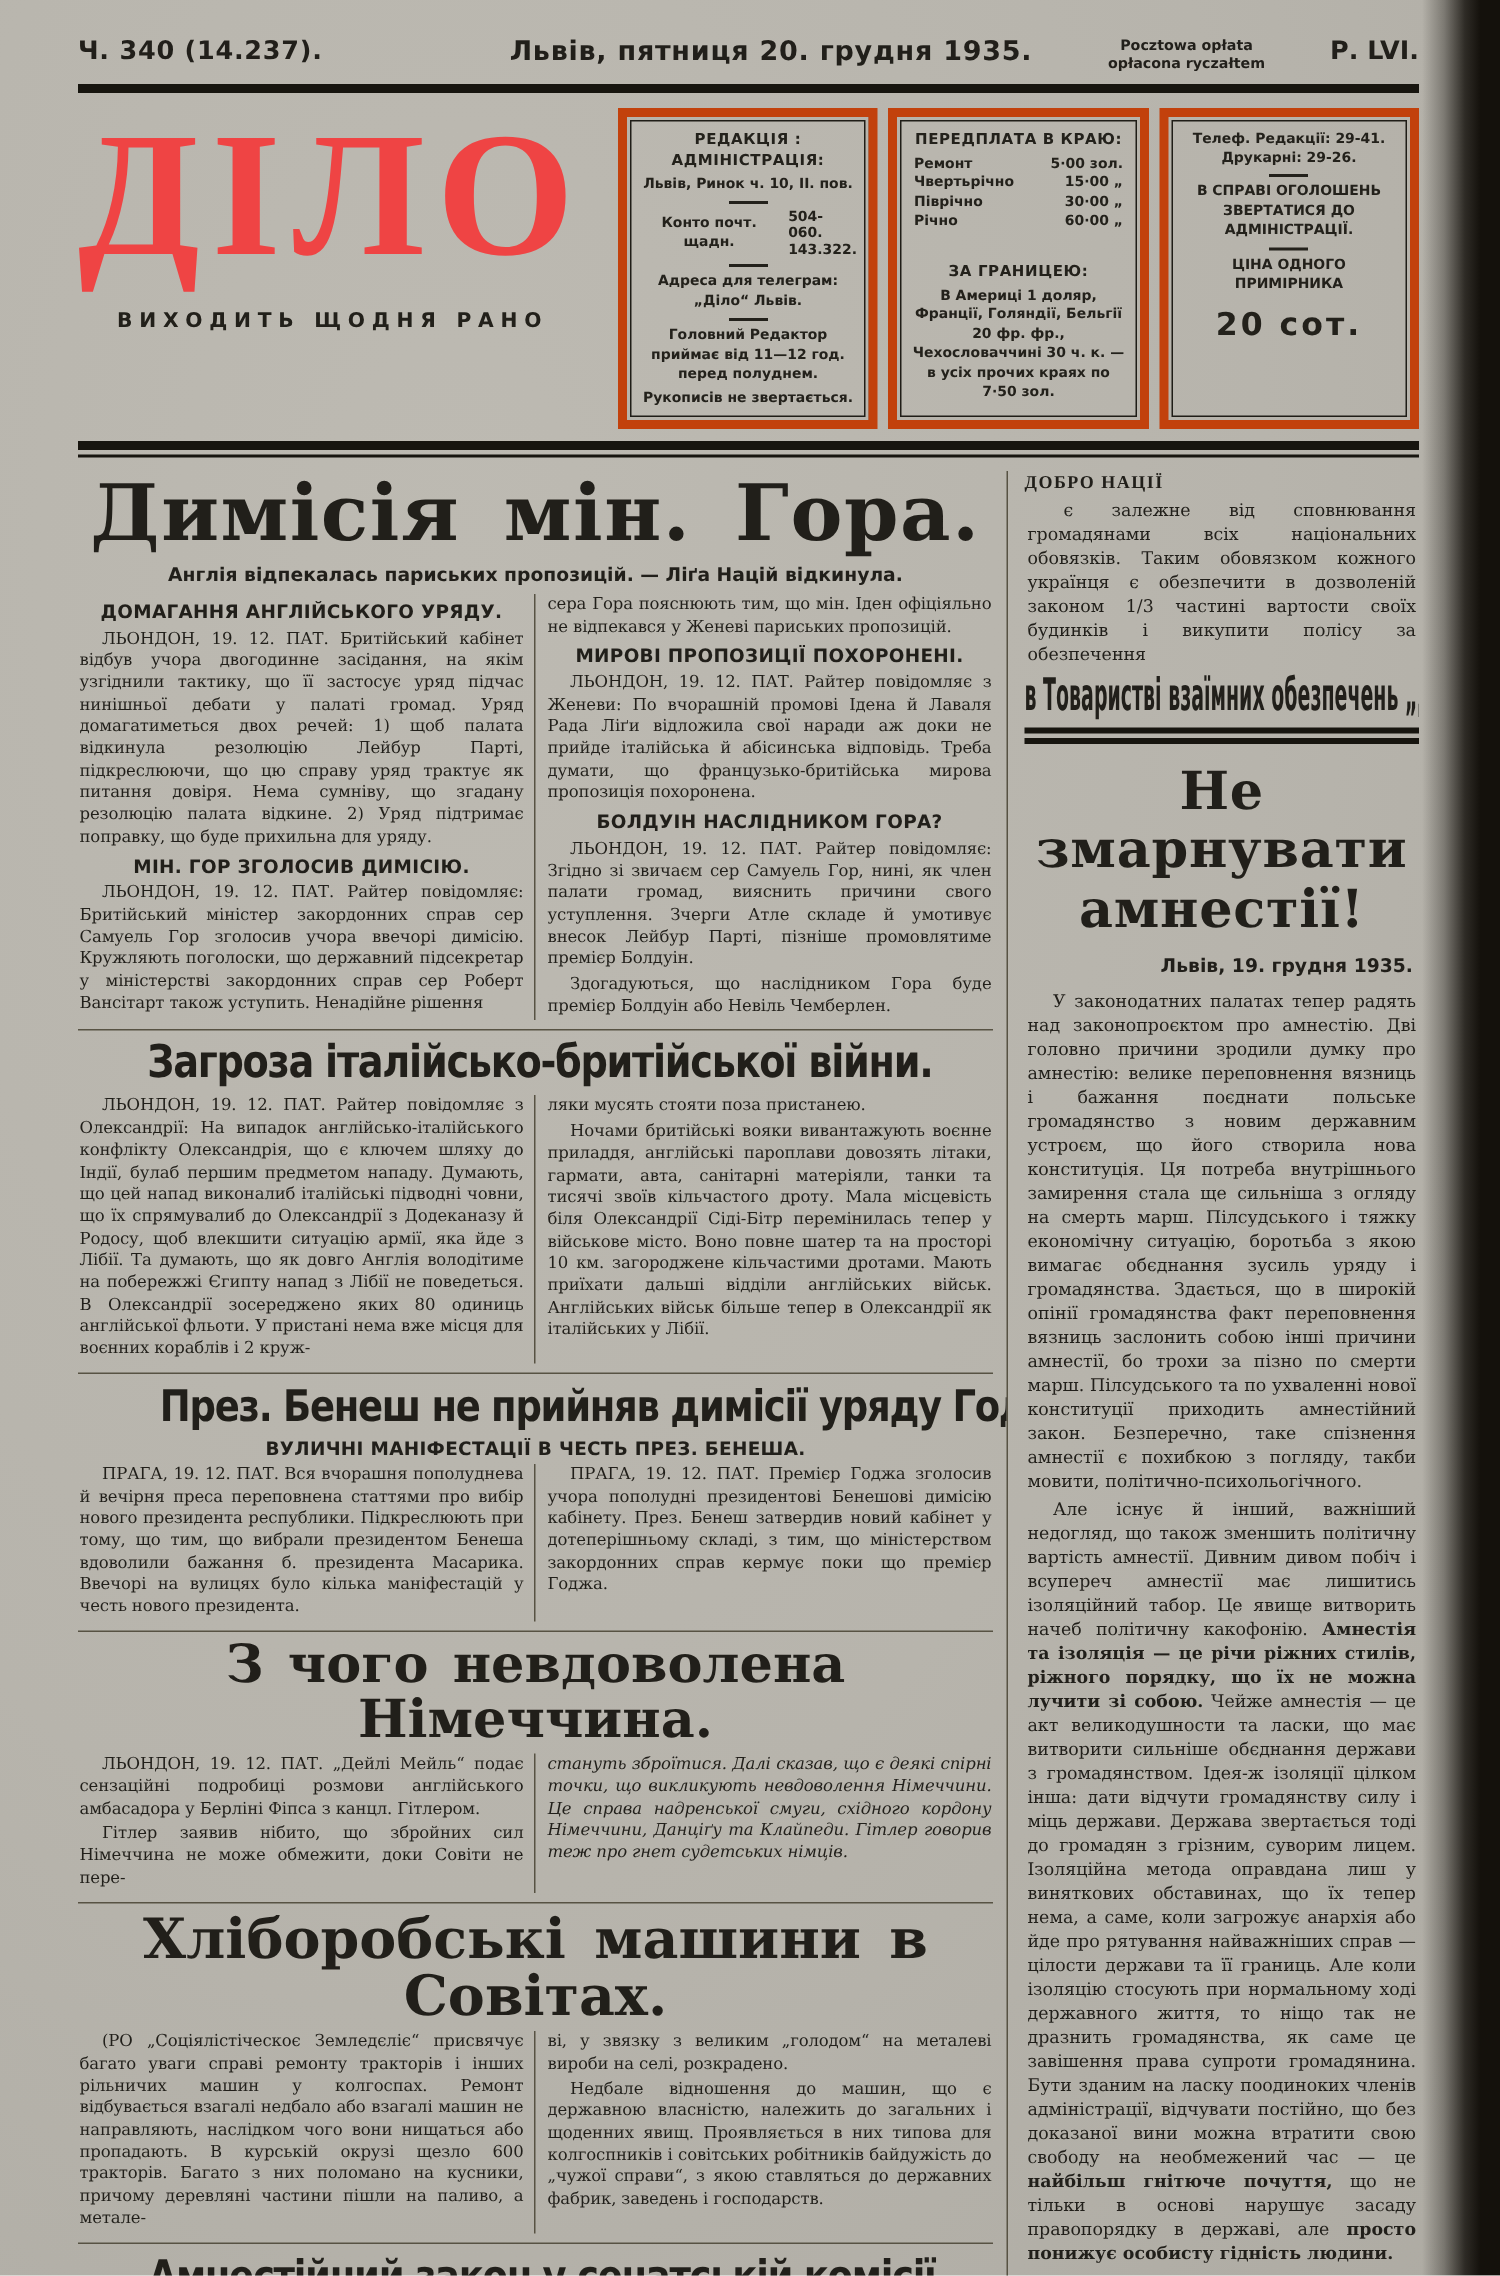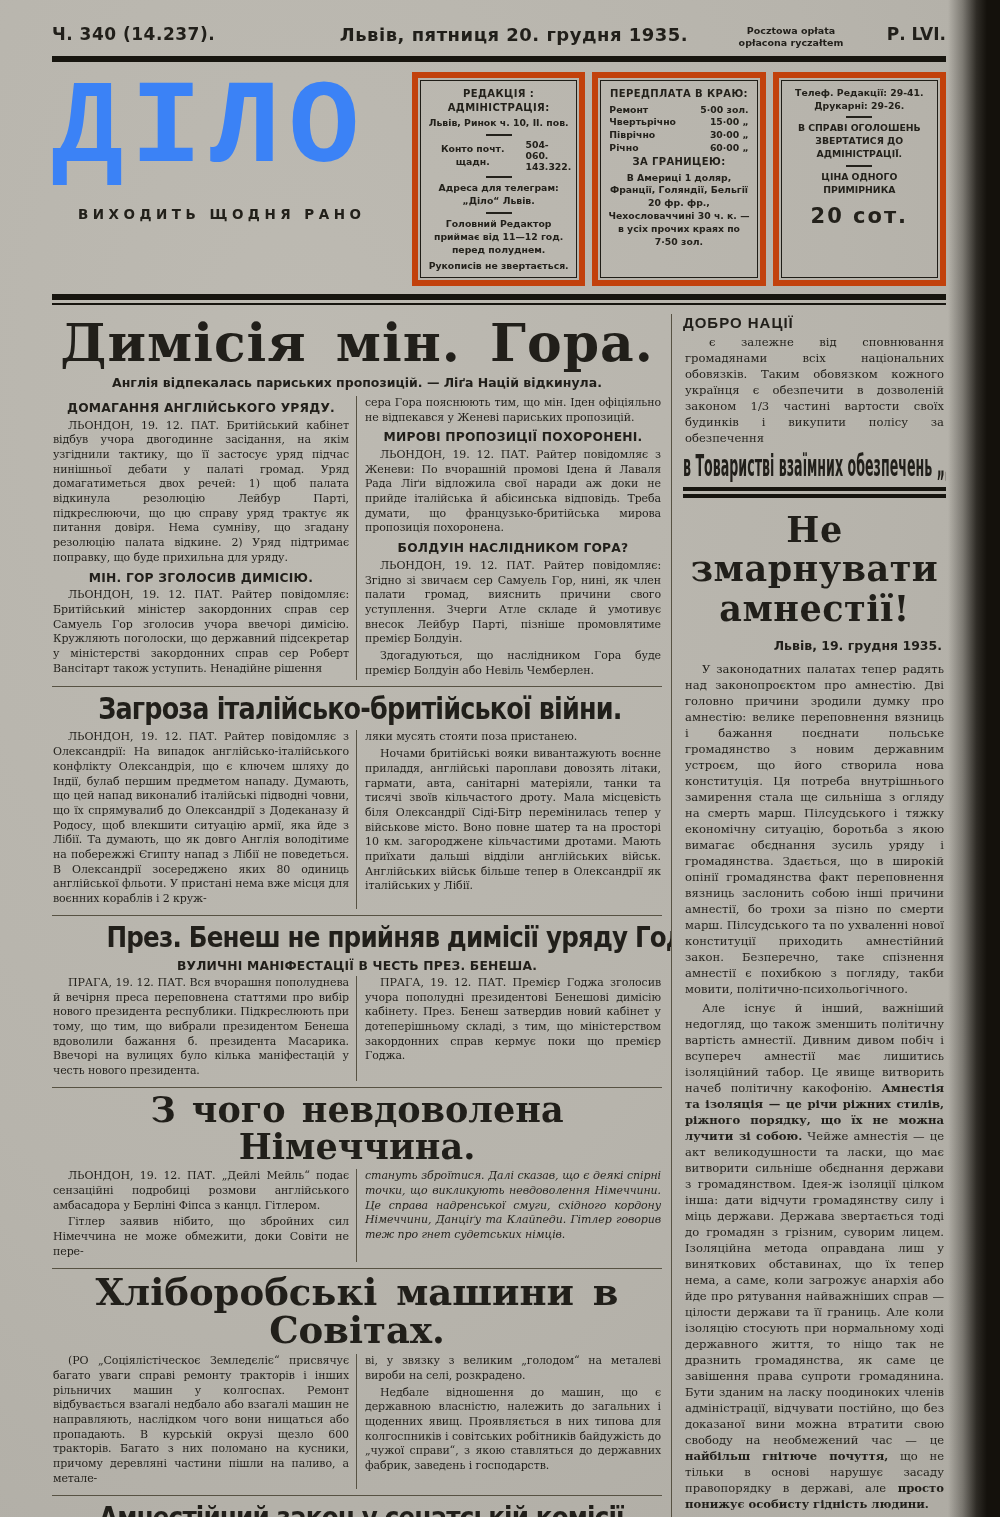--- a/index.html
+++ b/index.html
@@ -20,21 +20,21 @@
   .top-row{display:flex;align-items:flex-start;font-family:"DejaVu Sans","Liberation Sans",sans-serif;font-weight:bold;margin-top:8px;}
   .issue{font-size:17px;letter-spacing:.5px;width:250px;}
   .dateline-top{flex:1;text-align:center;font-size:18px;letter-spacing:.5px;}
   .postal{width:130px;font-size:9.5px;font-weight:bold;line-height:1.25;text-align:center;margin-top:1px;}
   .volume{width:90px;text-align:right;font-size:17px;}
   .rule-heavy{height:6px;background:#17150f;margin-top:7px;}
 
   
   .masthead{display:flex;margin-top:8px;}
   .brand{width:360px;flex:none;}
-  .brand-title{font-family:Liberation Mono, monospace;font-weight:bold;font-size:118px;line-height:1.02;letter-spacing:8px;color:#3b82f6;}
+  .brand-title{font-family:Liberation Serif, serif;font-weight:bold;font-size:118px;line-height:1.02;letter-spacing:8px;color:#ef4444;}
   .brand-tagline{font-family:"DejaVu Sans","Liberation Sans",sans-serif;font-weight:bold;font-size:13.5px;letter-spacing:4.5px;margin:16px 0 0 26px;color:#22201a;}
   .mast-boxes{flex:1;display:flex;gap:7px;margin-top:2px;}
   .mbox{
     flex:1;border:6px solid #c2410c;box-shadow:inset 0 0 0 2px #b7b4ac, inset 0 0 0 3px #1f1d17;
     padding:9px 8px 7px;font-family:"DejaVu Sans","Liberation Sans",sans-serif;font-weight:bold;
     font-size:9.3px;line-height:1.38;text-align:center;color:#23211b;box-sizing:border-box;
   }
   .mbox .bx-title{font-size:10px;letter-spacing:.4px;margin-bottom:3px;}
   .mbox .sep{width:26px;height:2px;background:#23211b;margin:4px auto;}
   .acct{display:flex;justify-content:center;gap:6px;align-items:center;}
@@ -64,21 +64,21 @@
   .h-sans>span{display:inline-block;transform:scaleX(.85);transform-origin:center;}
   .h-war{font-size:30px;}
   .h-benes{font-size:29px;}
   .h-comm{font-size:29px;text-align:right;}
   .h-serif{font-family:"DejaVu Serif","Liberation Serif",serif;font-weight:bold;text-align:center;margin:3px 0 4px;line-height:1.05;}
   .h-germany{font-size:35px;word-spacing:4px;}
   .h-machines{font-size:37px;word-spacing:6px;}
   .thin-rule{height:1px;background:#575243;margin:6px 0 4px;}
 
   
-  .dobro-title{font-family:Liberation Sans, sans-serif;font-weight:bold;font-size:15px;letter-spacing:1px;margin:0 0 3px;}
+  .dobro-title{font-family:Liberation Serif, serif;font-weight:bold;font-size:12px;letter-spacing:1px;margin:0 0 3px;}
   .rt{font-size:11.6px;line-height:16px;text-align:justify;}
   .rt p{margin:0 2px 3px;text-indent:17px;}
   .dnister{font-family:"DejaVu Sans","Liberation Sans",sans-serif;font-weight:bold;font-size:23px;white-space:nowrap;margin:7px 0 4px;transform:scale(.55,1.3);transform-origin:left center;}
   .dobro-tail{font-family:"DejaVu Sans","Liberation Sans",sans-serif;font-weight:bold;font-size:12px;letter-spacing:1.6px;line-height:1.55;margin-bottom:6px;}
   .double-rule{border-top:4px solid #17150f;height:3px;border-bottom:4px solid #17150f;margin:8px 0 4px;}
   .ed-title{font-family:"DejaVu Serif","Liberation Serif",serif;font-weight:bold;font-size:35px;line-height:1.12;text-align:center;margin:12px 0 10px;letter-spacing:.5px;}
   .ed-dateline{font-family:"DejaVu Sans","Liberation Sans",sans-serif;font-weight:bold;font-size:12.5px;text-align:right;margin:0 4px 8px 0;}
 </style>
 </head>
 <body>
@@ -135,21 +135,21 @@
           <span>15·00 „</span>
         </div>
         <div class="sub-row">
           <span>Піврічно</span>
           <span>30·00 „</span>
         </div>
         <div class="sub-row">
           <span>Річно</span>
           <span>60·00 „</span>
         </div>
-        <div class="bx-title" style="margin-top:0">ЗА ГРАНИЦЕЮ:</div>
+        <div class="bx-title" style="margin-top:20px">ЗА ГРАНИЦЕЮ:</div>
         <div>В Америці 1 доляр, Франції, Голяндії, Бельгії 20 фр. фр., Чехословаччині 30 ч. к. — в усіх прочих краях по 7·50 зол.</div>
       </div>
 
       <div class="mbox">
         <div>Телеф. Редакції: 29-41.</div>
         <div>Друкарні: 29-26.</div>
         <div class="sep"></div>
         <div>В СПРАВІ ОГОЛОШЕНЬ ЗВЕРТАТИСЯ ДО АДМІНІСТРАЦІЇ.</div>
         <div class="sep"></div>
         <div>ЦІНА ОДНОГО ПРИМІРНИКА</div>

